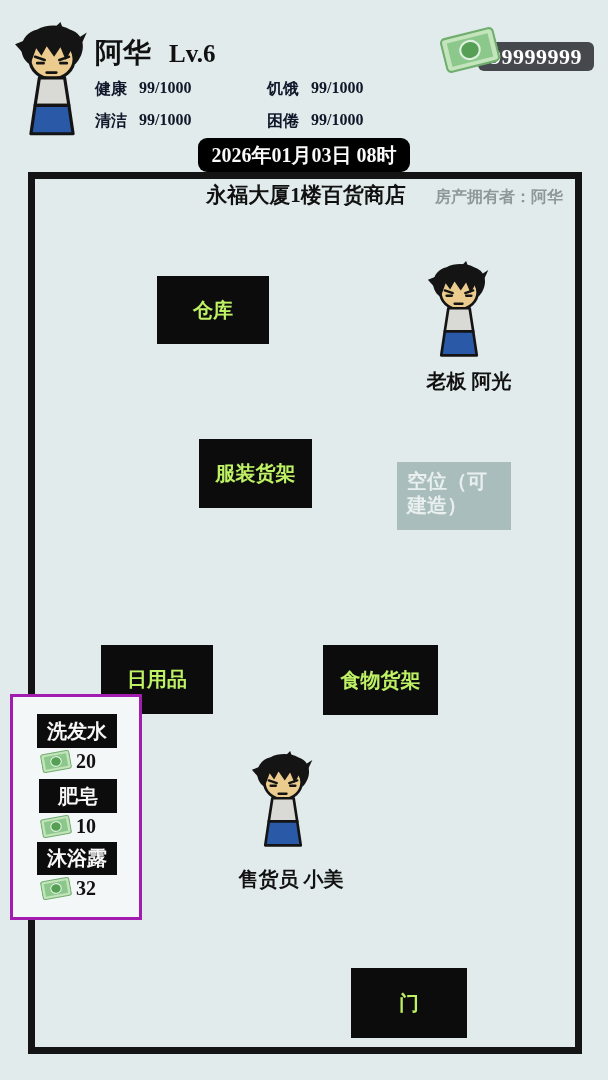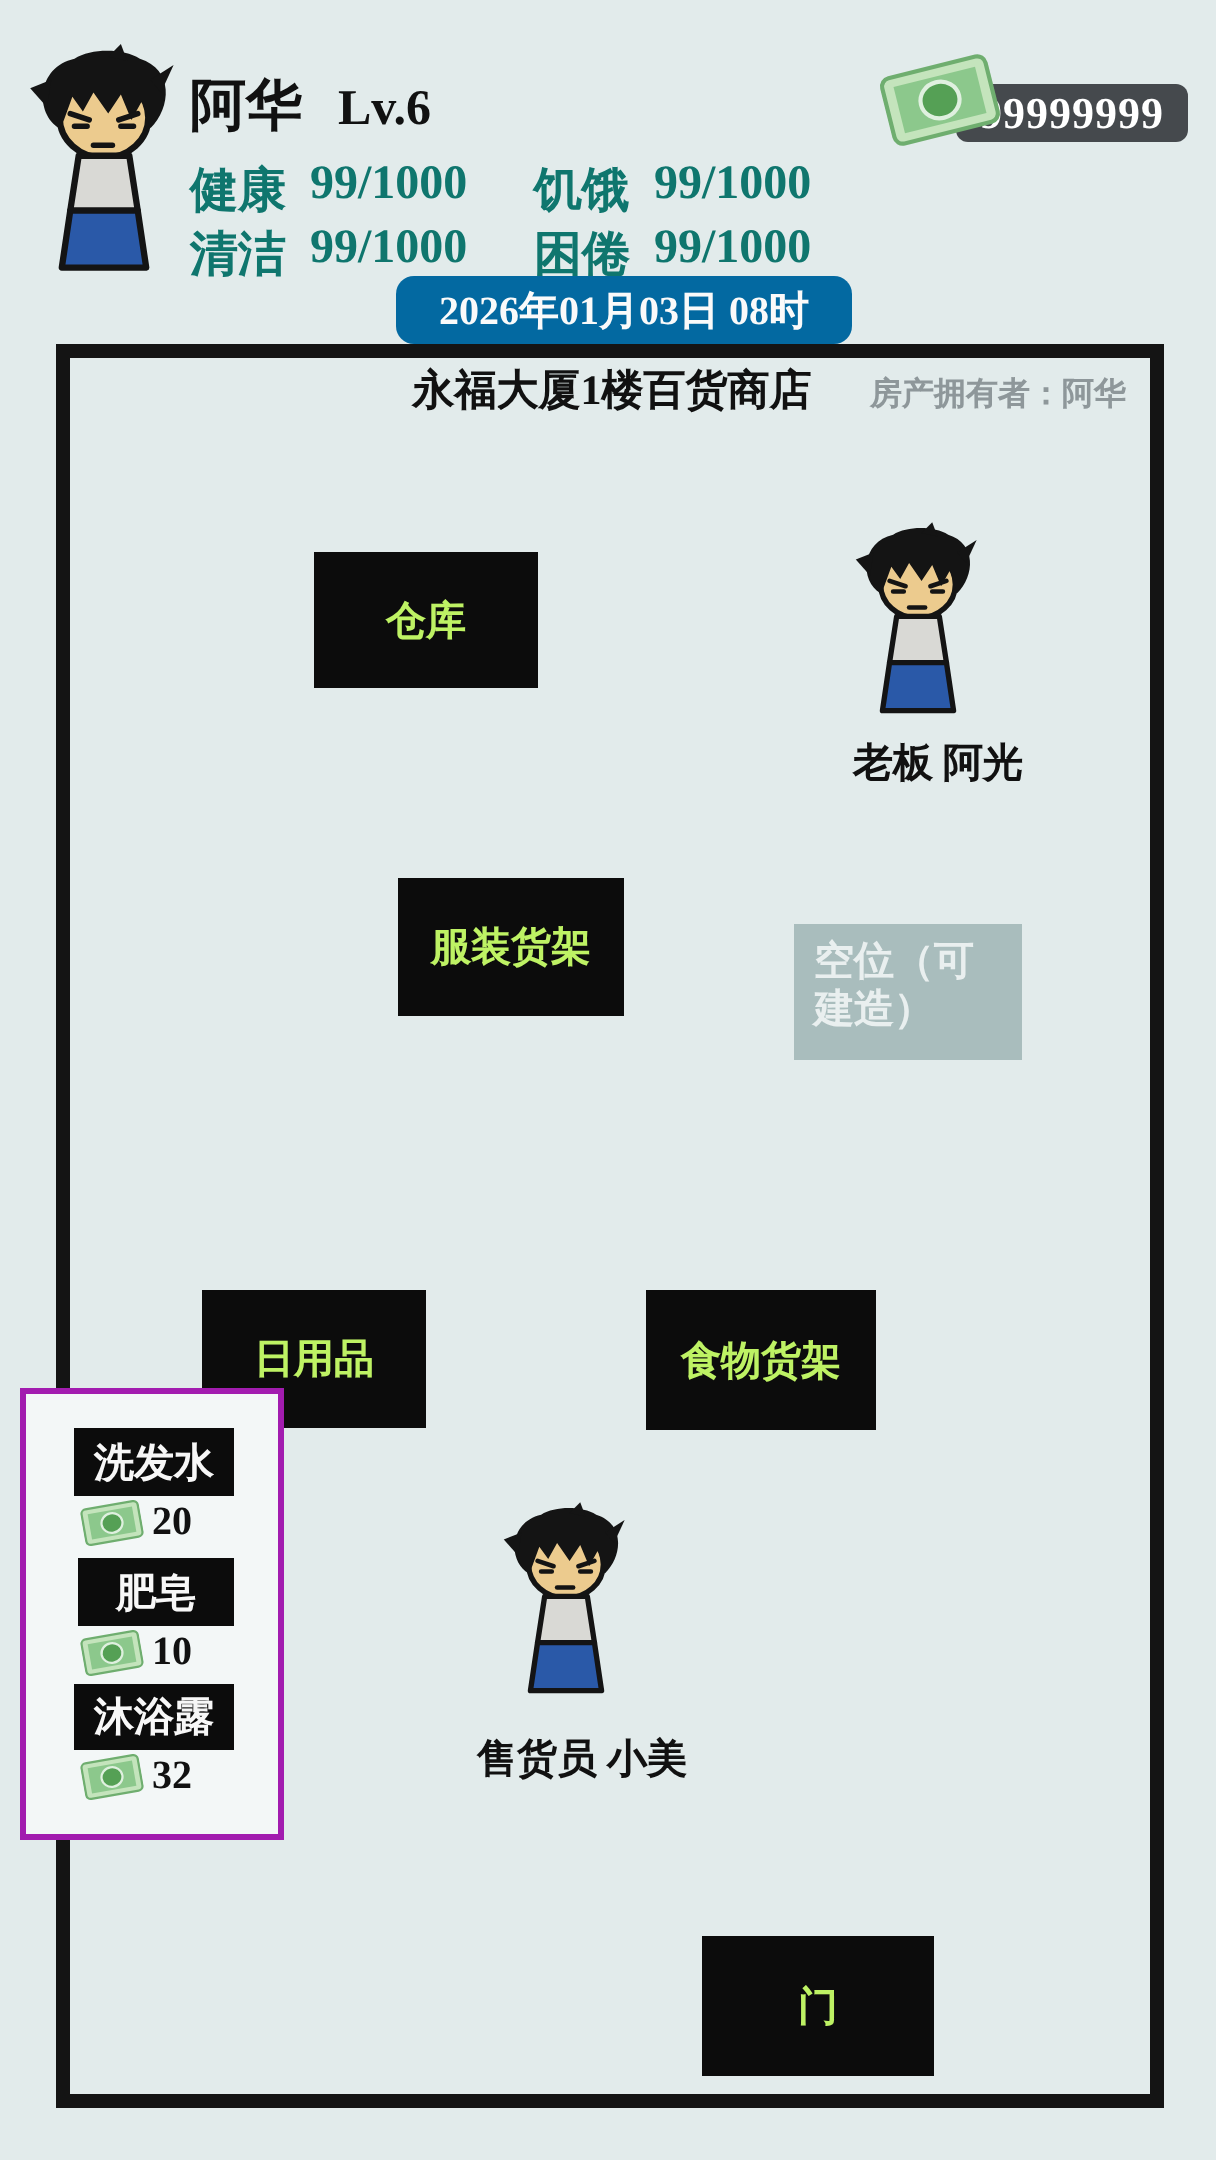--- a/index.html
+++ b/index.html
@@ -9,32 +9,32 @@
     font-family:Liberation Serif, serif;
     -webkit-font-smoothing:antialiased;
   }
   .abs{position:absolute;}
 
   
   .avatar{left:14px;top:22px;width:76px;height:116px;}
   .name-row{left:95px;top:34px;display:flex;align-items:baseline;gap:18px;color:#111;}
   .player-name{font-size:28px;font-weight:700;}
   .player-level{font-size:25px;font-weight:700;}
-  .stat{display:flex;gap:12px;font-size:24px;font-weight:700;color:#0f766e;white-space:nowrap;}
+  .stat{display:flex;gap:12px;font-size:16px;font-weight:700;color:#0f172a;white-space:nowrap;}
   .stat-r1{top:79px;} .stat-r2{top:111px;}
   .stat-c1{left:95px;} .stat-c2{left:267px;}
   .money-badge{
     left:478px;top:42px;width:116px;height:29px;border-radius:6px;
     background:#45494d;color:#ffffff;font-size:22px;font-weight:700;
     display:flex;align-items:center;justify-content:center;letter-spacing:.5px;z-index:1;
   }
   .bill-large{left:442px;top:27px;width:56px;height:46px;z-index:2;transform:rotate(-14deg);}
   .date-badge{
-    left:198px;top:138px;width:228px;height:34px;border-radius:9px;
-    background:#0369a1;color:#fafafa;font-size:20px;font-weight:700;
+    left:198px;top:138px;width:212px;height:34px;border-radius:9px;
+    background:#000000;color:#fafafa;font-size:20px;font-weight:700;
     display:flex;align-items:center;justify-content:center;z-index:3;
   }
 
   
   .room{
     left:28px;top:172px;width:554px;height:882px;
     border:7px solid #141414;box-sizing:border-box;background:#e2ebeb;
   }
   .shop-title{left:200px;top:181px;width:212px;text-align:center;
     font-size:21px;font-weight:700;color:#111;white-space:nowrap;}

